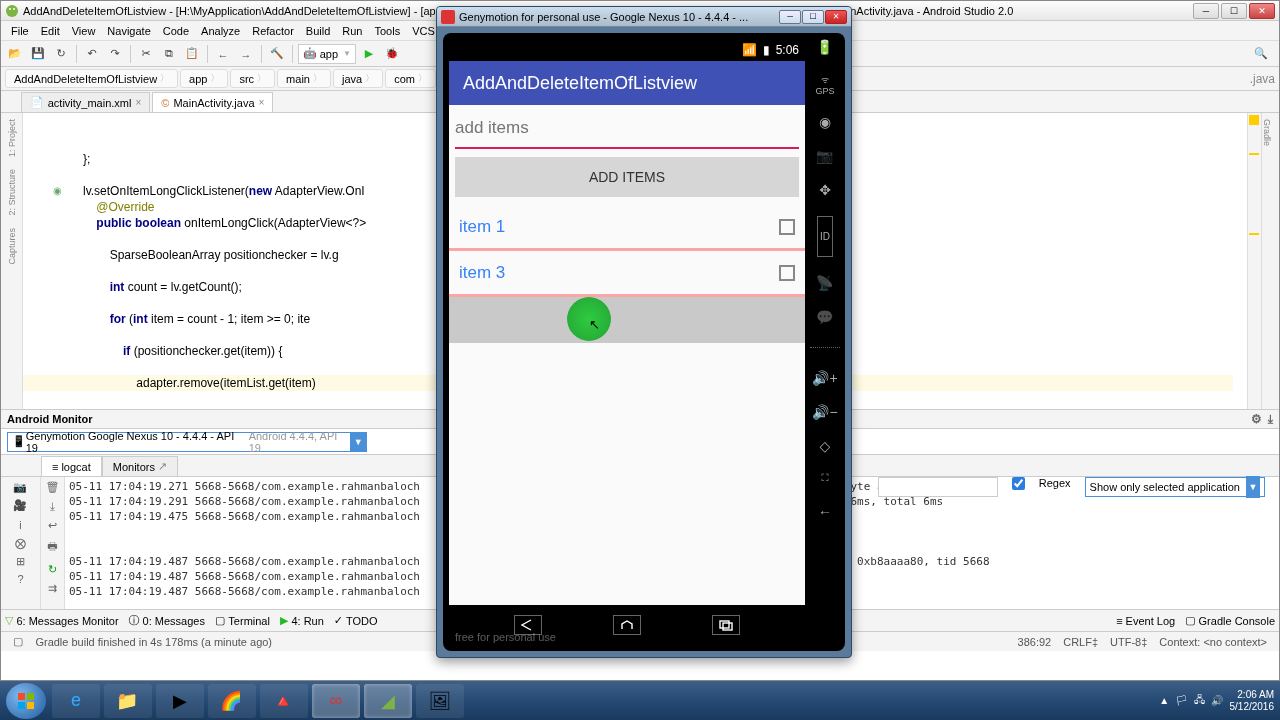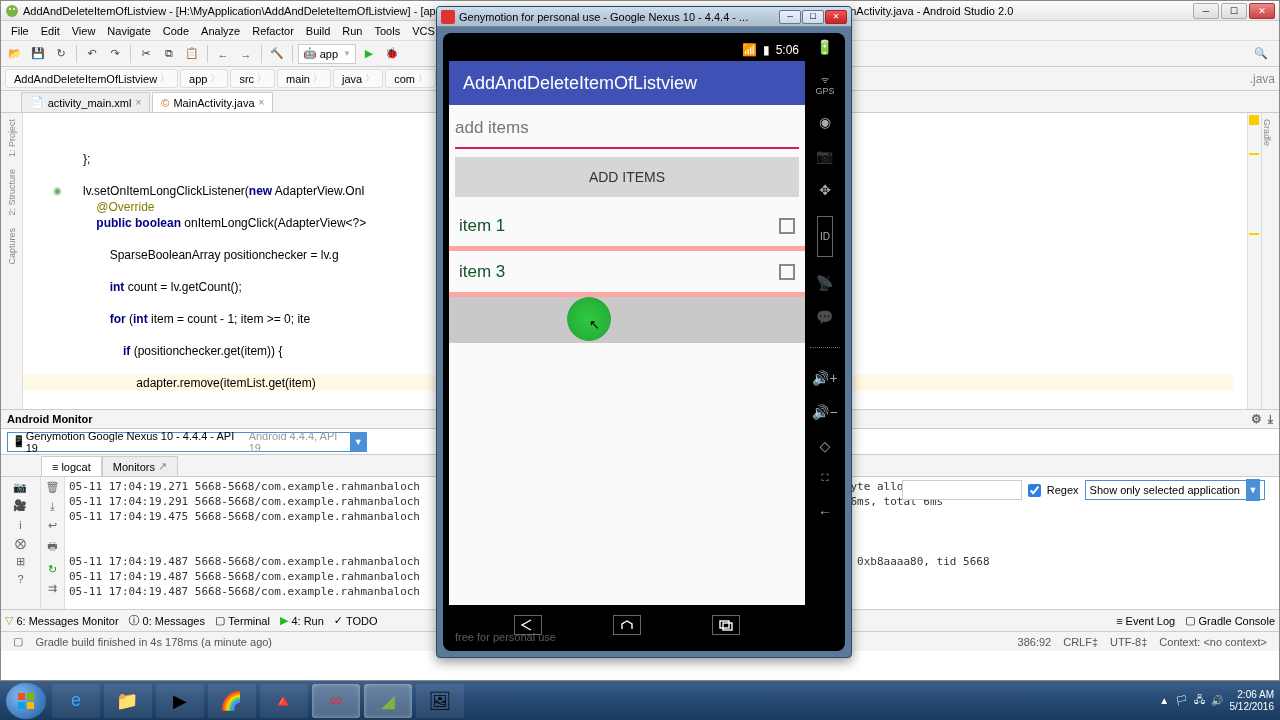--- a/index.html
+++ b/index.html
@@ -53,21 +53,21 @@
 
 .device-row { height: 26px; background: #fff; border-bottom: 1px solid #ccc; display: flex; align-items: center; padding: 0 6px; gap: 6px; }
 .device-combo { flex: 0 0 360px; height: 20px; border: 1px solid #4a90d9; background: #fff; display: flex; align-items: center; font-size: 11px; padding: 0 4px; }
 .device-combo .grey { color: #999; margin-left: 4px; }
 .device-combo .dd { width: 16px; background: #4a90d9; color: #fff; text-align: center; margin-left: auto; margin-right: -4px; height: 20px; line-height: 20px; font-size: 9px; }
 
 .logcat-tabs { height: 22px; background: #f4f4f4; border-bottom: 1px solid #ccc; display: flex; align-items: flex-end; padding-left: 40px; }
 .logtab { height: 20px; padding: 0 10px; font-size: 11px; border: 1px solid #ccc; border-bottom: none; background: #eee; display: flex; align-items: center; gap: 3px; }
 .logtab.active { background: #fff; }
 
-.filter-row { position: absolute; right: 14px; top: 476px; height: 26px; display: flex; align-items: center; gap: 6px; font-size: 11px; }
+.filter-row { position: absolute; right: 14px; top: 476px; height: 26px; display: flex; gap: 14px; font-size: 11px; }
 .filter-input { width: 120px; height: 20px; border: 1px solid #ccc; background: #fff; }
 .regex-chk { width: 13px; height: 13px; accent-color: #2a7de1; }
 .level-combo { height: 20px; border: 1px solid #4a90d9; padding: 0 4px; display: flex; align-items: center; background: #fff; }
 .level-combo .dd { width: 14px; background: #4a90d9; color: #fff; text-align: center; margin-left: 6px; font-size: 9px; height: 22px; line-height: 22px; }
 
 .log-body { height: 132px; display: flex; }
 .log-tools { width: 40px; background: #f4f4f4; border-right: 1px solid #ddd; display: flex; flex-direction: column; align-items: center; padding-top: 4px; gap: 5px; font-size: 11px; color: #666; }
 .log-tools2 { width: 24px; background: #f4f4f4; border-right: 1px solid #ddd; display: flex; flex-direction: column; align-items: center; padding-top: 4px; gap: 6px; font-size: 11px; color: #666; }
 .log-text { flex: 1; font-family: Consolas, monospace; font-size: 11px; line-height: 15px; padding: 2px 4px; white-space: pre; overflow: hidden; color: #333; }
 
@@ -90,21 +90,21 @@
 .device-frame { flex: 1; margin: 6px; background: #000; border-radius: 8px; display: flex; position: relative; }
 .device-screen { flex: 1; margin: 6px 0 6px 6px; background: #fafafa; display: flex; flex-direction: column; position: relative; }
 .side-icons { width: 40px; display: flex; flex-direction: column; align-items: center; padding: 6px 0; gap: 18px; color: #aaa; font-size: 14px; }
 .side-icons .dots { border-top: 1px dotted #666; width: 30px; margin: 4px 0; }
 
 .android-status { height: 22px; background: #000; color: #fff; display: flex; align-items: center; justify-content: flex-end; padding: 0 6px; font-size: 12px; gap: 6px; font-family: Roboto, sans-serif; }
 .app-bar { height: 44px; background: #3f51b5; color: #fff; display: flex; align-items: center; padding: 0 14px; font-size: 18px; font-family: Roboto, sans-serif; }
 .app-body { flex: 1; background: #fafafa; padding: 0; position: relative; }
 .add-input { height: 40px; margin: 4px 6px 0 6px; border-bottom: 2px solid #d81b60; color: #757575; font-size: 17px; display: flex; align-items: center; }
 .add-btn { height: 40px; margin: 8px 6px; background: #d6d6d6; color: #333; display: flex; align-items: center; justify-content: center; font-size: 14px; font-family: Roboto, sans-serif; }
-.list-it { height: 46px; border-bottom: 5px solid #fca5a5; display: flex; align-items: center; padding: 0 10px; font-size: 17px; color: #14532d; }
+.list-it { height: 46px; border-bottom: 3px solid #fca5a5; display: flex; align-items: center; padding: 0 10px; font-size: 17px; color: #3b82f6; }
 .list-it .cb { width: 16px; height: 16px; border: 2px solid #888; margin-left: auto; }
 .list-pressed { height: 46px; background: #c9c9c9; position: relative; }
 .ripple { position: absolute; width: 44px; height: 44px; background: radial-gradient(circle, #2ecc40 0%, #27ae38 70%, transparent 72%); border-radius: 50%; left: 118px; top: 0px; }
 .ripple .cursor { position: absolute; left: 22px; top: 20px; font-size: 13px; color: #000; }
 
 .toast { position: absolute; bottom: 40px; left: 50%; transform: translateX(-50%); background: rgba(120,120,120,0.55); color: #fff; padding: 10px 18px; border-radius: 22px; font-size: 13px; font-family: Roboto, sans-serif; }
 .navbar { height: 40px; background: #000; display: flex; align-items: center; justify-content: space-around; padding: 0 30px; }
 .navbar .nb { width: 28px; height: 20px; border: 1px solid rgba(255,255,255,0.4); display: flex; align-items: center; justify-content: center; color: #fff; font-size: 12px; }
 .watermark { position: absolute; bottom: 2px; left: 6px; color: rgba(255,255,255,0.35); font-size: 11px; z-index: 2; }
 

